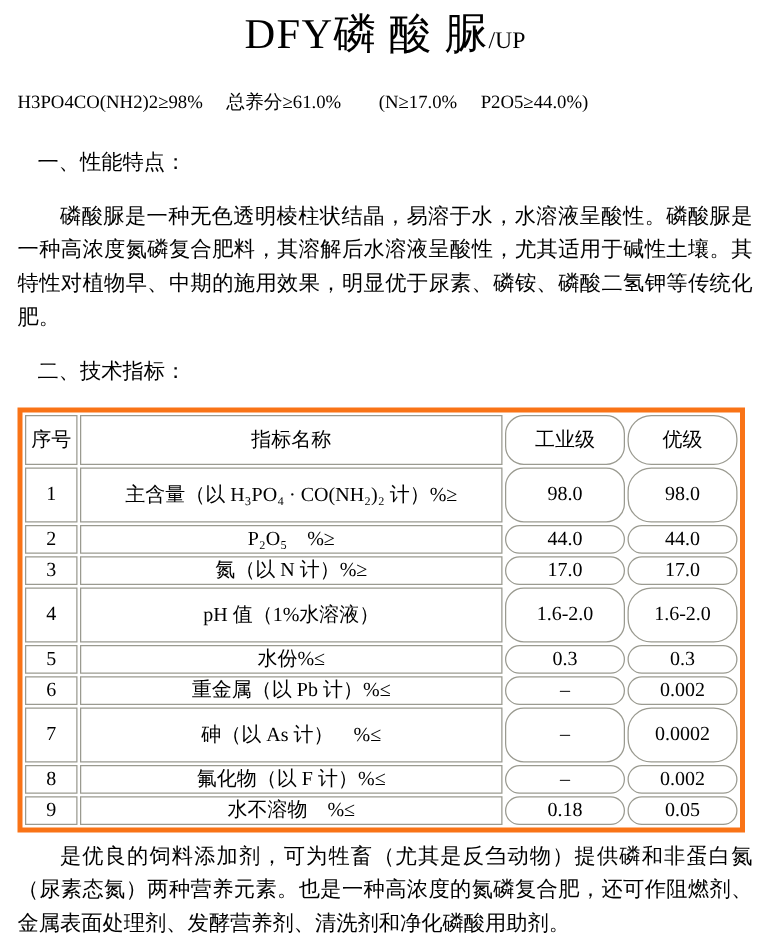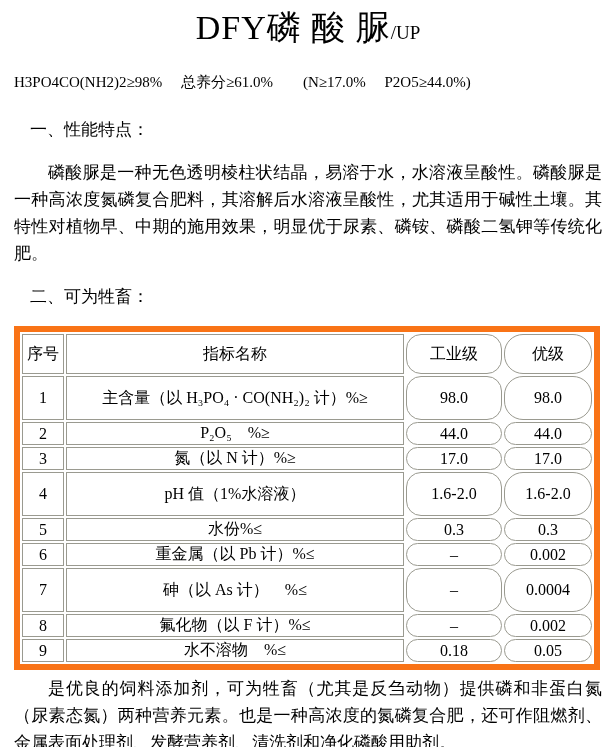--- a/index.html
+++ b/index.html
@@ -49,21 +49,21 @@
     margin: 0;
     font-size: 17px;
     line-height: 27px;
     text-indent: 2em;
     text-align: justify;
   }
   table.spec-table {
     margin: 4px 0 5px 0;
     border-collapse: separate;
     border-spacing: 2px;
-    border: 6px solid #f97316;
+    border: 4px solid #f97316;
     background: #ffffff;
     table-layout: fixed;
     width: 560px;
   }
   .spec-table th, .spec-table td {
     border: 1px solid #9a9a90;
     background: #ffffff;
     text-align: center;
     vertical-align: middle;
     font-size: 16px;
@@ -87,21 +87,21 @@
 <div class="page">
 
   <h1 class="title"><span>DFY磷 酸 脲</span><span class="title-suffix">/UP</span></h1>
 
   <p class="spec-line">H3PO4CO(NH2)2≥98%　 总养分≥61.0%　　(N≥17.0%　 P2O5≥44.0%)</p>
 
   <p class="sec-heading first">一、性能特点：</p>
 
   <p class="para">磷酸脲是一种无色透明棱柱状结晶，易溶于水，水溶液呈酸性。磷酸脲是一种高浓度氮磷复合肥料，其溶解后水溶液呈酸性，尤其适用于碱性土壤。其特性对植物早、中期的施用效果，明显优于尿素、磷铵、磷酸二氢钾等传统化肥。</p>
 
-  <p class="sec-heading">二、可为牲畜：</p>
+  <p class="sec-heading">二、技术指标：</p>
 
   <table class="spec-table">
     <thead>
       <tr>
         <th class="c0">序号</th>
         <th class="c1">指标名称</th>
         <th class="c2">工业级</th>
         <th class="c3">优级</th>
       </tr>
     </thead>
@@ -139,21 +139,21 @@
         <tr>
           <td class="c0">6</td>
           <td class="c1">重金属（以 Pb 计）%≤</td>
           <td class="c2">–</td>
           <td class="c3">0.002</td>
         </tr>
         <tr>
           <td class="c0">7</td>
           <td class="c1">砷（以 As 计）　%≤</td>
           <td class="c2">–</td>
-          <td class="c3">0.0004</td>
+          <td class="c3">0.0002</td>
         </tr>
         <tr>
           <td class="c0">8</td>
           <td class="c1">氟化物（以 F 计）%≤</td>
           <td class="c2">–</td>
           <td class="c3">0.002</td>
         </tr>
         <tr>
           <td class="c0">9</td>
           <td class="c1">水不溶物　%≤</td>

